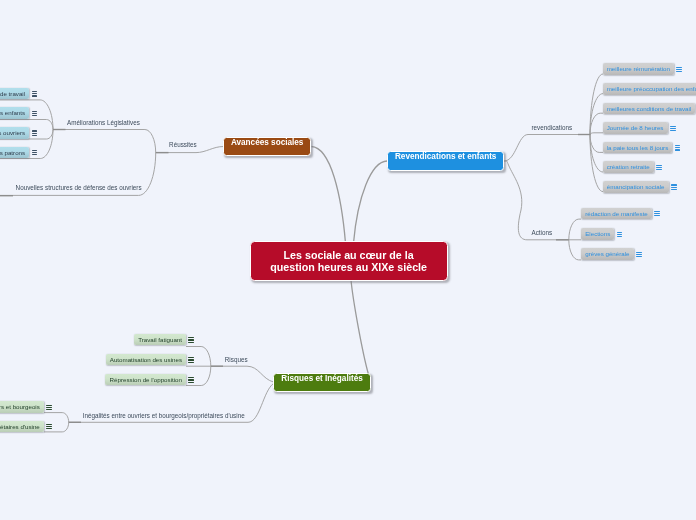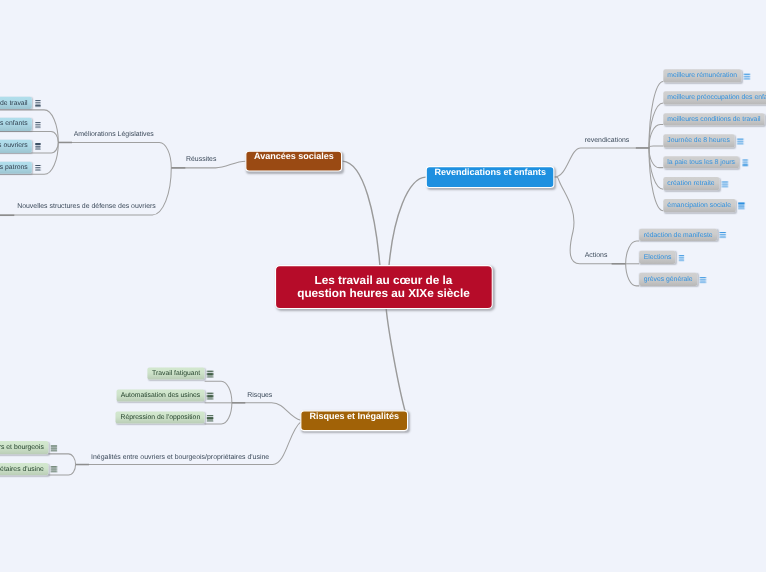--- a/index.html
+++ b/index.html
@@ -68,30 +68,30 @@
       <path d="M186,366.2 L210.8,366.2" fill="none" stroke="#a0a0a0" stroke-width="0.95"></path>
       <path d="M186,385.5 L201.22400000000002,385.5 C206.51282480000003,385.5 210.8,376.85939 210.8,366.2" fill="none" stroke="#a0a0a0" stroke-width="0.95"></path>
       <path d="M210.8,366.2 L247,366.2 C259,366.2 262,379 273.5,382" fill="none" stroke="#a0a0a0" stroke-width="0.95"></path>
       <path d="M210.8,366.2 L223,366.2" fill="none" stroke="#8d8d8d" stroke-width="1.4"></path>
       <path d="M44,412.6 L62.196000000000005,412.6 C65.78815920000001,412.6 68.7,416.94269 68.7,422.3" fill="none" stroke="#a0a0a0" stroke-width="0.95"></path>
       <path d="M44,431.9 L62.228000000000016,431.9 C65.80248560000001,431.9 68.7,427.60208 68.7,422.3" fill="none" stroke="#a0a0a0" stroke-width="0.95"></path>
       <path d="M68.7,422.3 L248,422.3 C260,422.3 263,391 273.5,383.5" fill="none" stroke="#a0a0a0" stroke-width="0.95"></path>
       <path d="M68.7,422.3 L81,422.3" fill="none" stroke="#8d8d8d" stroke-width="1.4"></path>
     </svg>
 <div class="node root-node" style="left: 249.6px; top: 241.3px; width: 198px; height: 40px; background: rgb(182, 12, 41);">
-      <div>Les travail au cœur de la</div>
+      <div>Les sociale au cœur de la</div>
       <div>question heures au XIXe siècle</div>
     </div>
     <div class="node branch-node" style="left: 222.9px; top: 136.5px; width: 88.5px; height: 19.6px; background: rgb(154, 74, 19);">
       <span>Avancées sociales</span>
     </div>
     <div class="node branch-node" style="left: 387.1px; top: 150.8px; width: 117.2px; height: 20px; background: rgb(30, 144, 224);">
       <span>Revendications et enfants</span>
     </div>
-    <div class="node branch-node" style="left: 272.7px; top: 373.3px; width: 98.8px; height: 18.6px; background: #a16207;">
+    <div class="node branch-node" style="left: 272.7px; top: 373.3px; width: 98.8px; height: 18.6px; background: #4d7c0f;">
       <span>Risques et Inégalités</span>
     </div>
     <div class="plainlabel" style="left: 169.1px; top: 141.4px; color: rgb(60, 74, 90);">Réussites</div>
     <div class="plainlabel" style="left: 67px; top: 118.5px; color: rgb(60, 74, 90);">Améliorations Législatives</div>
     <div class="plainlabel" style="left: 15.6px; top: 184px; color: rgb(60, 74, 90);">Nouvelles structures de défense des ouvriers</div>
     <div class="plainlabel" style="left: 531.5px; top: 124px; color: rgb(60, 74, 90);">revendications</div>
     <div class="plainlabel" style="left: 531.5px; top: 229px; color: rgb(60, 74, 90);">Actions</div>
     <div class="plainlabel" style="left: 224.8px; top: 355.8px; color: rgb(60, 74, 90);">Risques</div>
     <div class="plainlabel" style="left: 82.8px; top: 411.5px; color: rgb(60, 74, 90);">Inégalités entre ouvriers et bourgeois/propriétaires d'usine</div>
     <div class="leaf" style="top: 87.7px; left: -59.5594px;">

